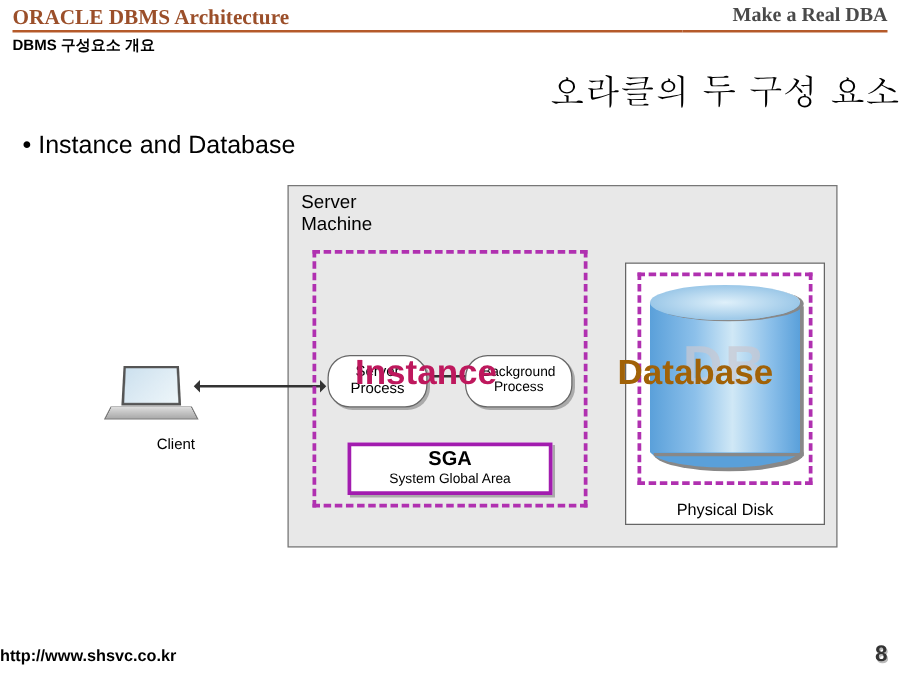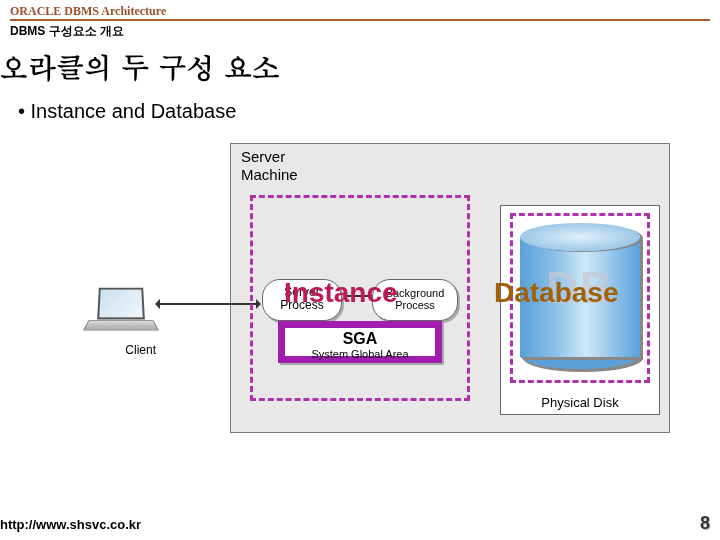--- a/index.html
+++ b/index.html
@@ -11,42 +11,42 @@
     position: relative;
     overflow: hidden;
   }
   .header {
     display: flex;
     padding: 4px 10px 0 10px;
   }
   .header-left {
     color: #9b4f2a;
     font-weight: bold;
-    font-size: 12px;
+    font-size: 17px;
     font-family: "Times New Roman", serif;
     border-bottom: 2px solid #b55a2a;
     flex: 1;
   }
   .header-right {
     color: #4a4a4a;
     font-weight: bold;
     font-size: 16px;
     font-family: "Times New Roman", serif;
     border-bottom: 2px solid #b55a2a;
     padding-left: 40px;
   }
   .subtitle {
     font-size: 12px;
     font-weight: bold;
     padding: 2px 10px;
   }
   .title {
     font-size: 28px;
-    font-weight: bold;
-    text-align: left;
+    font-weight: normal;
+    text-align: right;
     margin: 4px 0 14px 0;
     font-family: "Batang", "Malgun Gothic", serif;
   }
   .bullet {
     font-size: 20px;
     padding-left: 18px;
     margin-bottom: 10px;
   }
   .diagram {
     position: relative;
@@ -132,24 +132,24 @@
     position: absolute;
     width: 100%;
     text-align: center;
     font-size: 11px;
     top: 7px;
     line-height: 1.1;
   }
   .sga-box {
     position: absolute;
     left: 278px;
-    top: 188px;
+    top: 216px;
     width: 164px;
     height: 42px;
-    border: 7px solid #a21caf;
+    border: 3px solid #a21caf;
     background: #fff;
     box-shadow: 2px 2px 0 #aaa;
     text-align: center;
     z-index: 3;
   }
   .sga-big {
     font-size: 16px;
     font-weight: bold;
     margin-top: 2px;
   }
@@ -326,20 +326,21 @@
     font-weight: bold;
     color: #333;
     text-shadow: 1px 1px 0 #bbb;
   }
 </style>
 </head>
 <body>
 
 <div class="header">
   <div class="header-left">ORACLE DBMS Architecture</div>
+  <div class="header-right">Make a Real DBA</div>
 </div>
 <div class="subtitle">DBMS 구성요소 개요</div>
 <div class="title">오라클의 두 구성 요소</div>
 <div class="bullet">• Instance and Database</div>
 
 <div class="diagram">
 
   <div class="server-machine">
     <div class="server-machine-label" style="white-space:pre-line">Server
 Machine</div>

